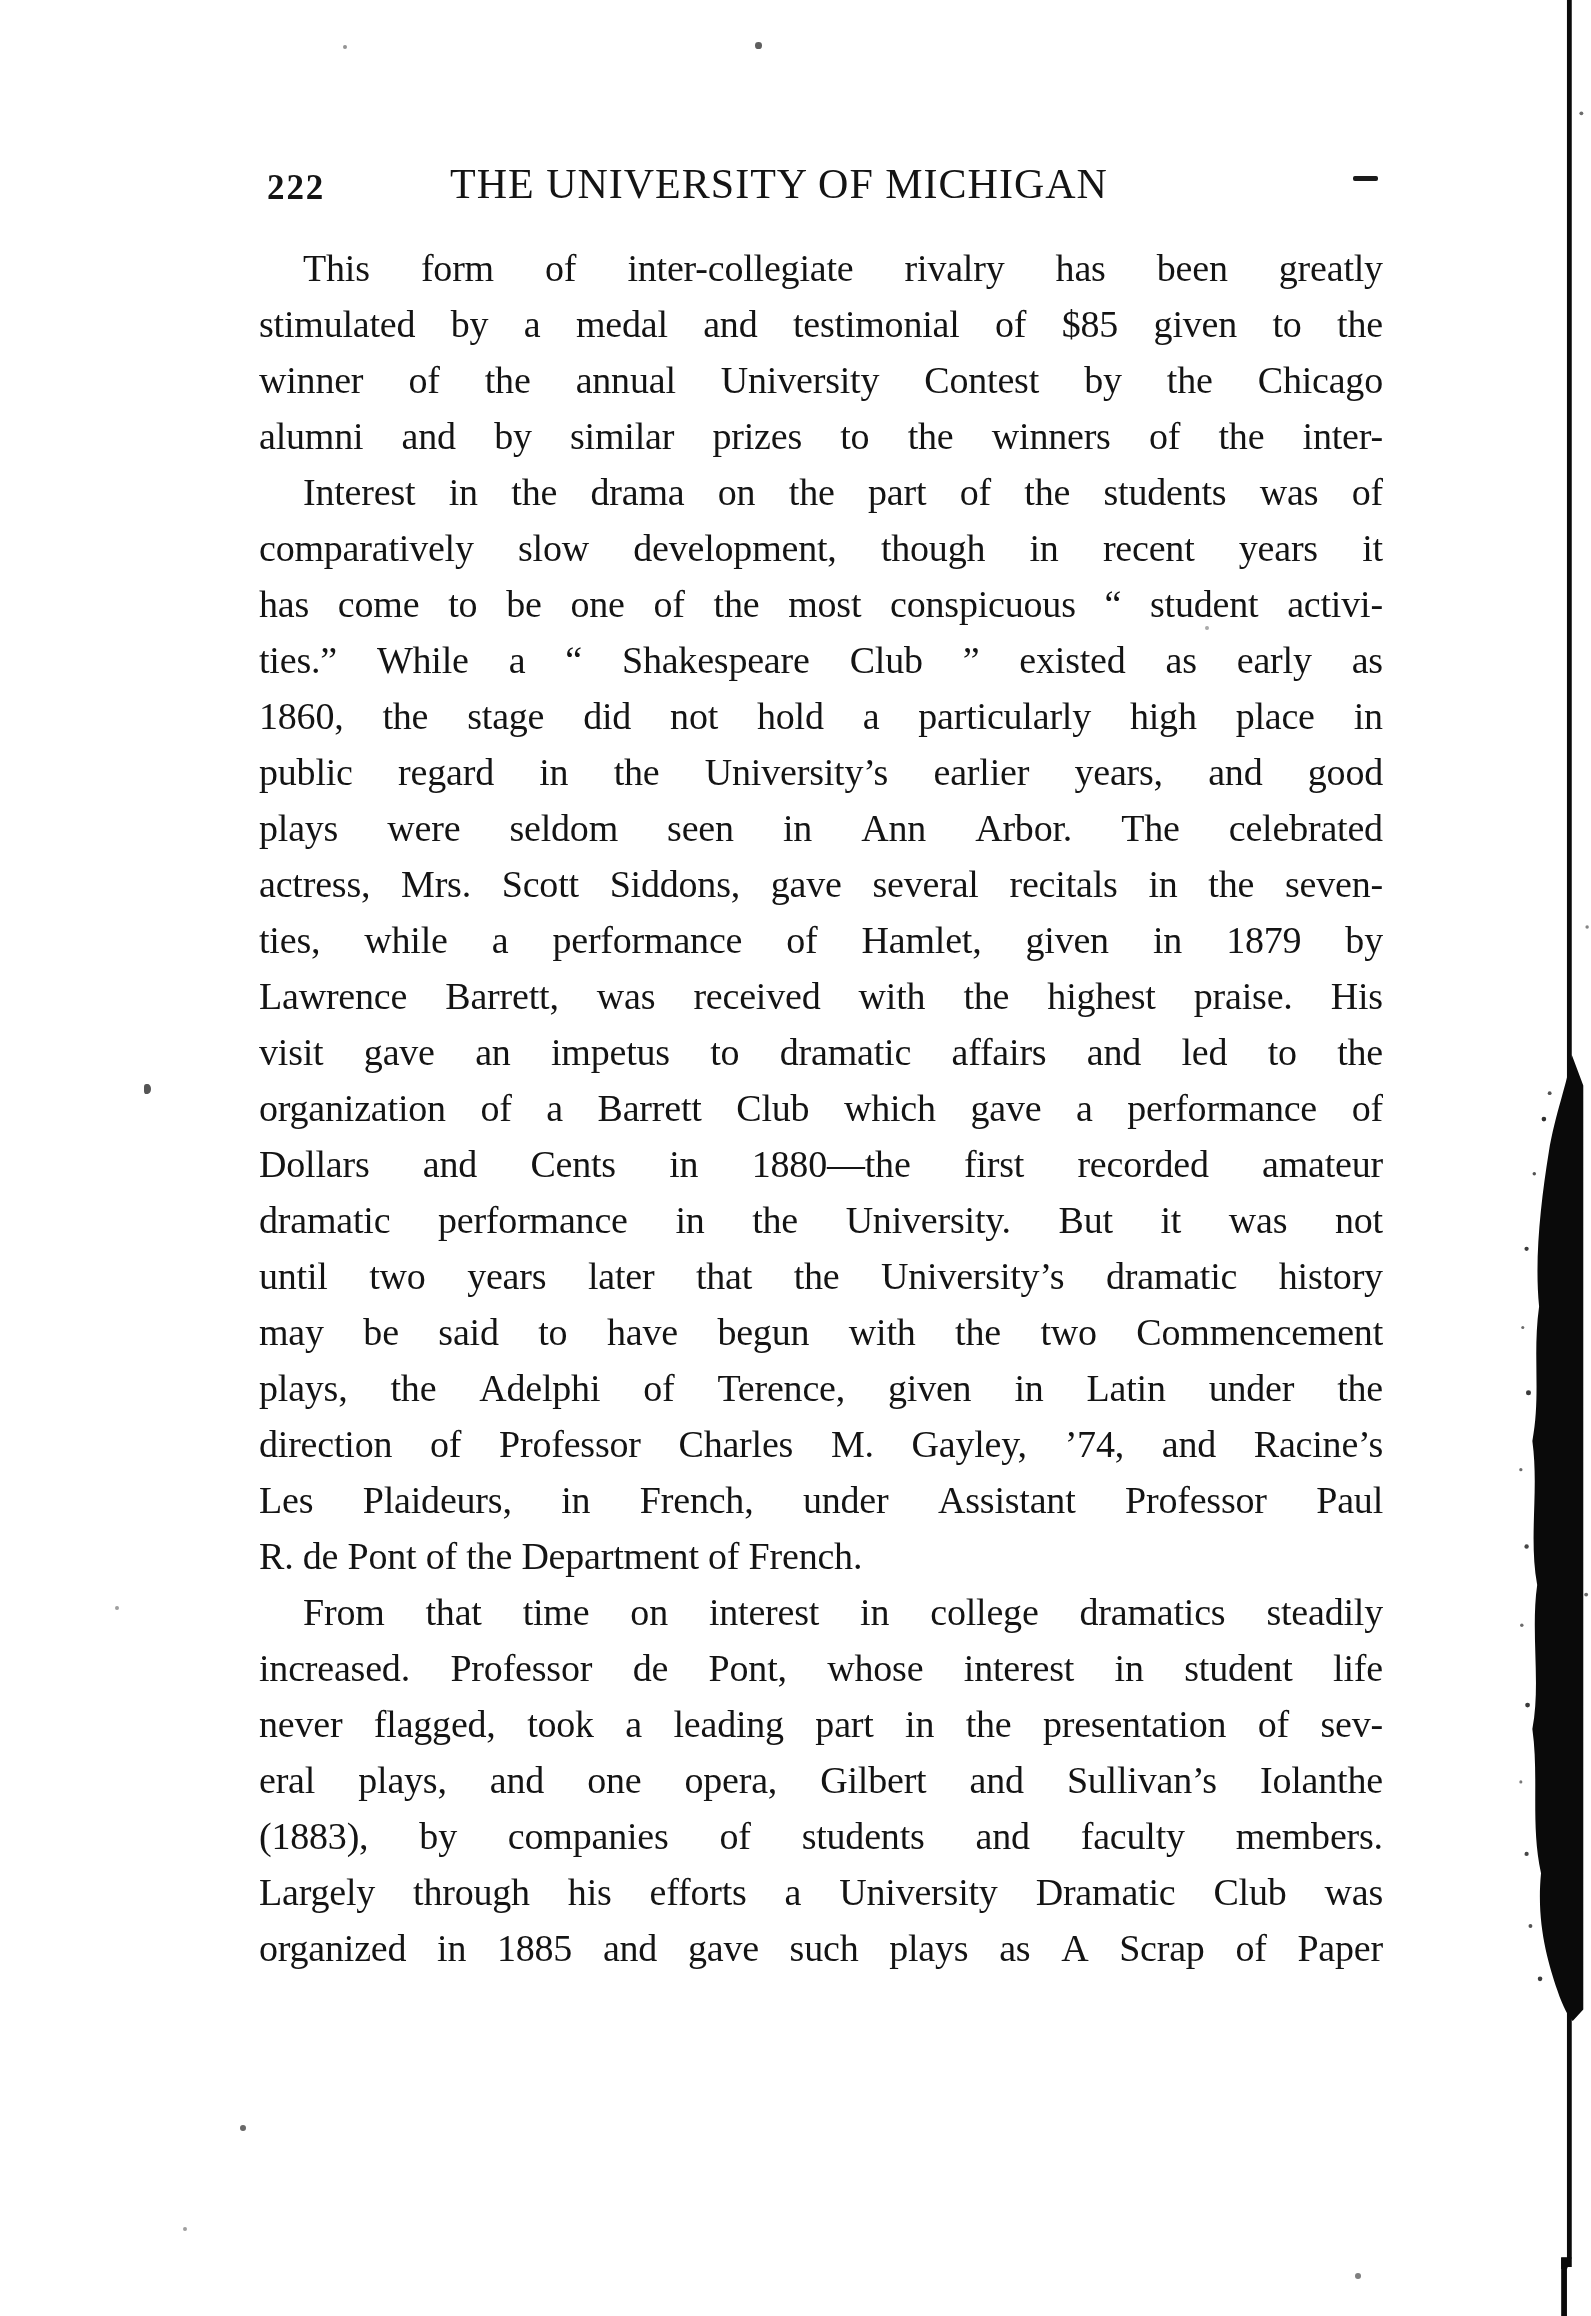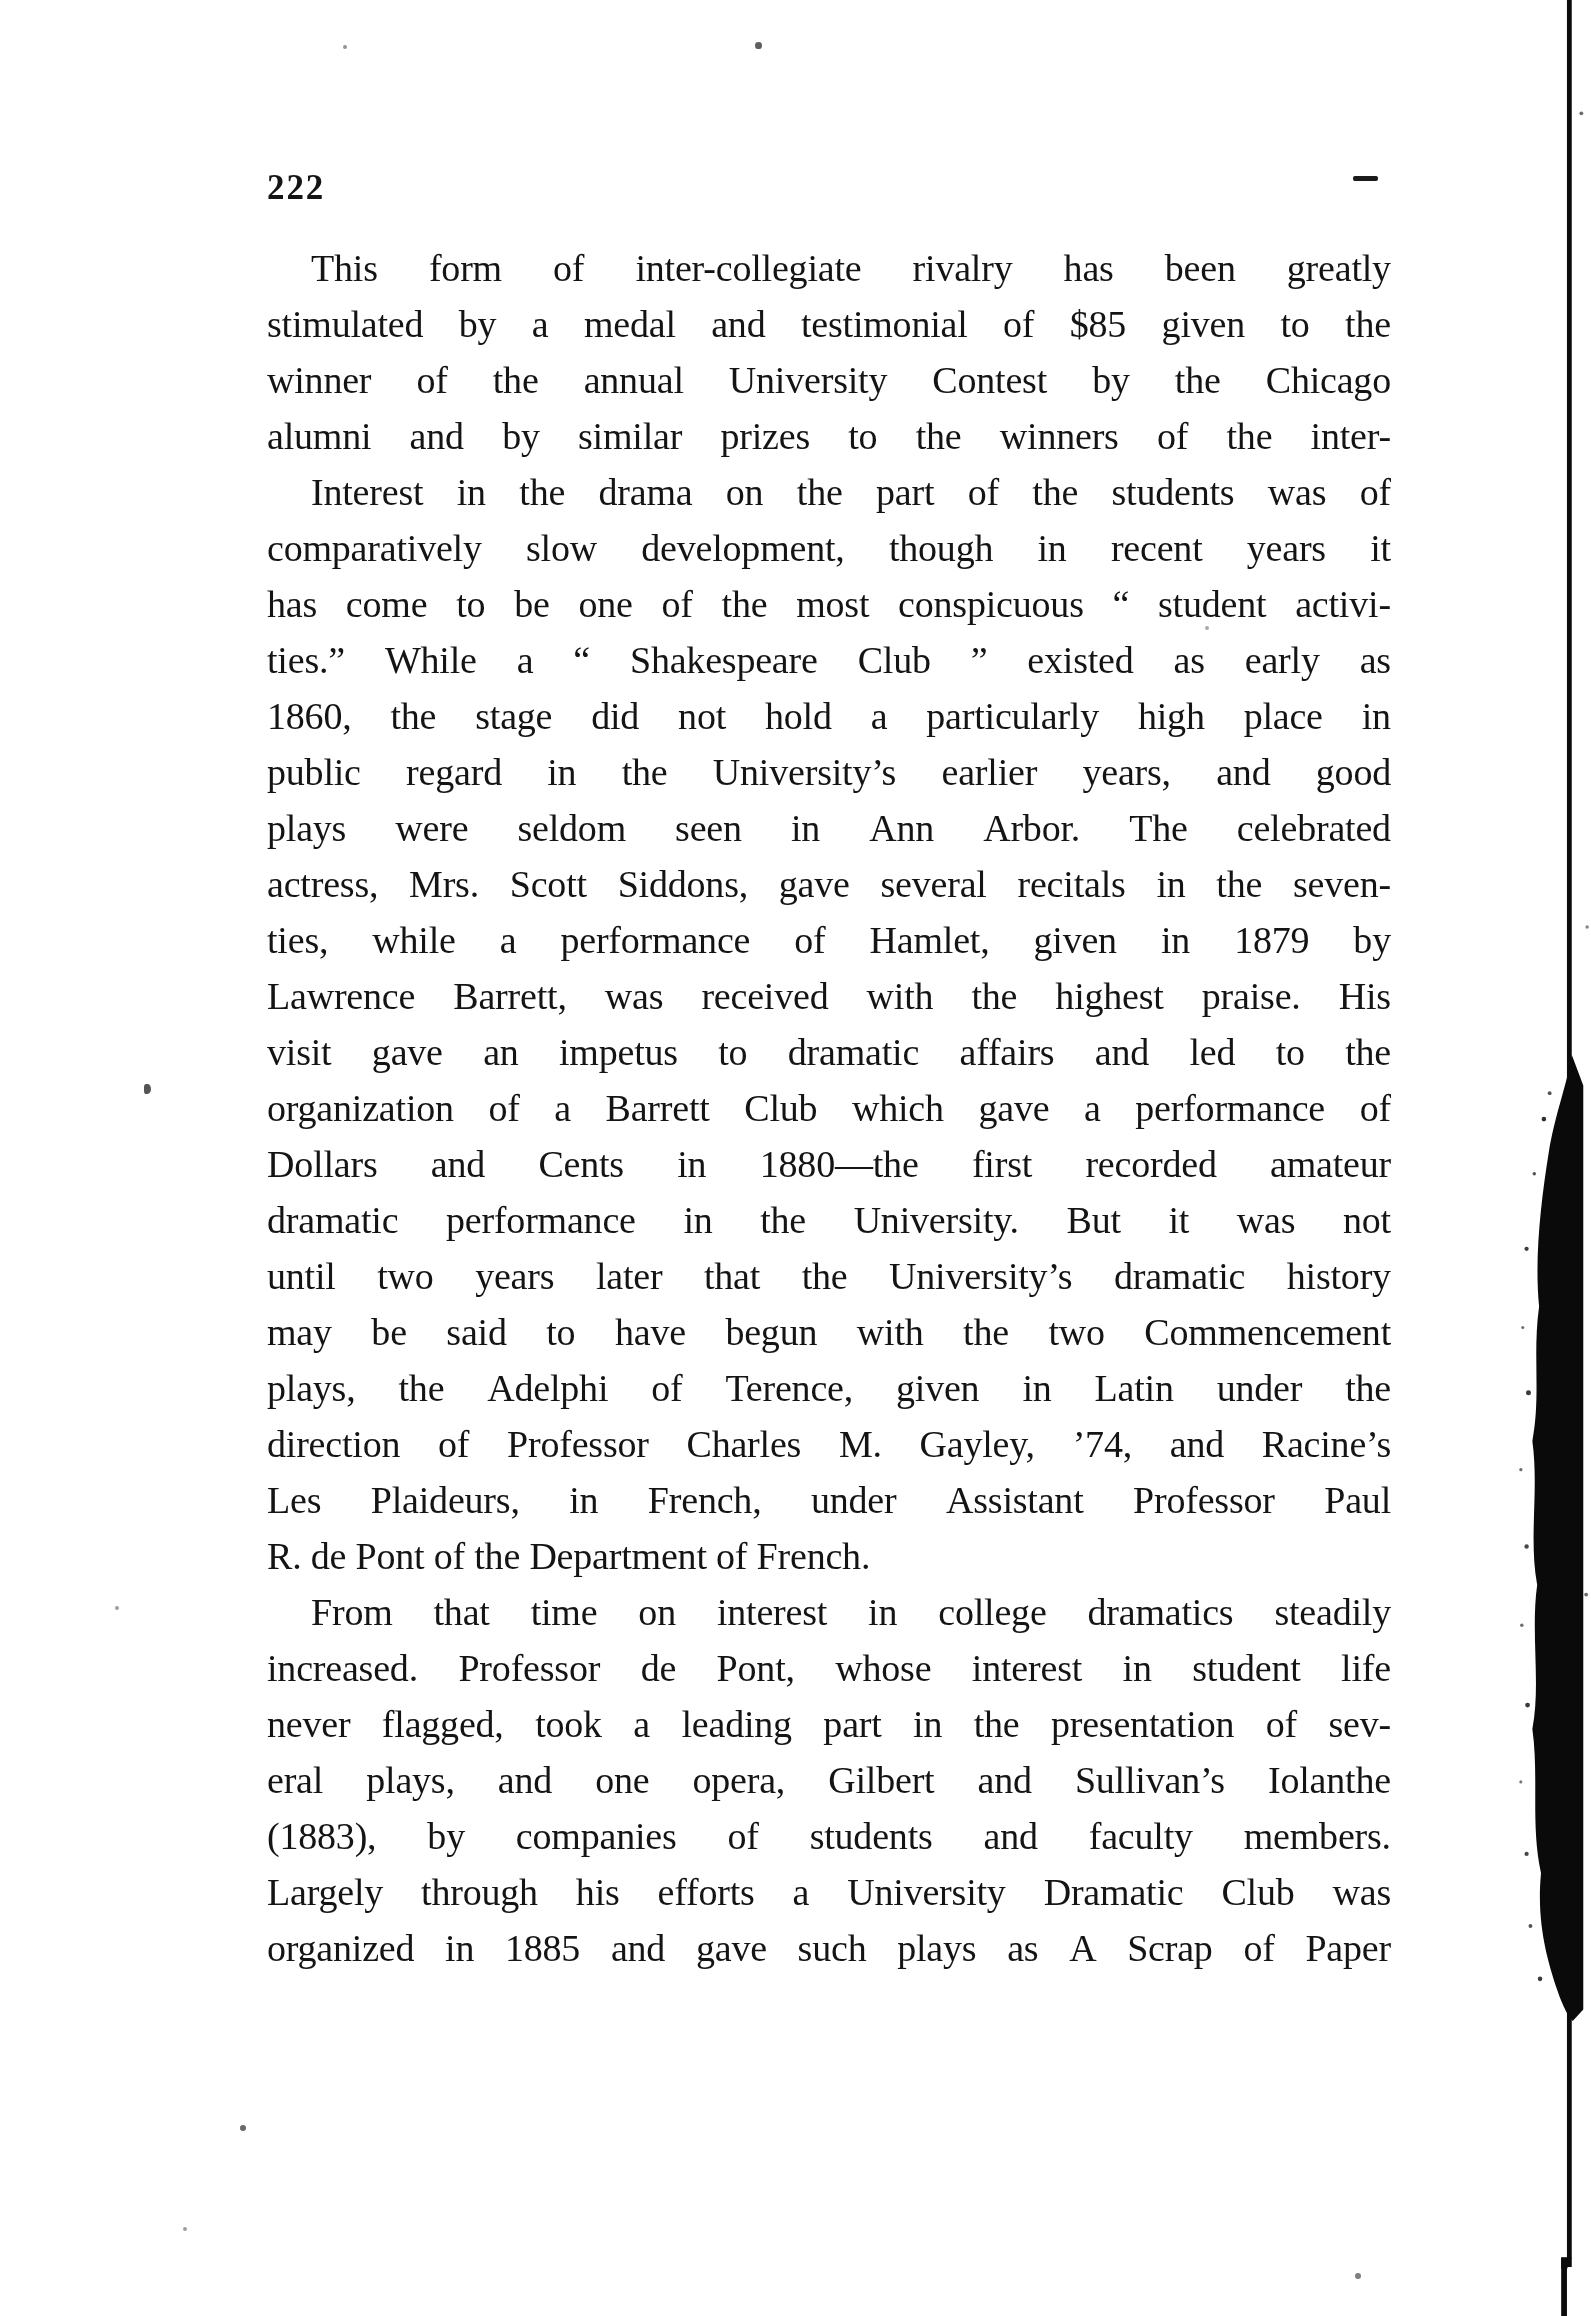--- a/index.html
+++ b/index.html
@@ -14,21 +14,21 @@
   }
   .page-number{
     position:absolute;left:0;bottom:1.9px;
     font-size:35px;line-height:1;letter-spacing:1.9px;font-weight:bold;
   }
   .header-title{
     position:absolute;left:183px;bottom:1.9px;
     font-size:42px;line-height:1;letter-spacing:1px;white-space:nowrap;
   }
   .text-column{
-    position:absolute;top:240px;left:267px;width:1124px;
+    position:absolute;top:240px;left:259px;width:1124px;
   }
   .para{margin:0;}
   .line{
     height:56px;line-height:56px;
     font-size:38px;letter-spacing:-0.2px;
     white-space:nowrap;overflow:hidden;
   }
   .line.justify{
     display:flex;justify-content:space-between;
     white-space:normal;
@@ -49,20 +49,21 @@
   .s5{left:1355px;top:2273px;width:5.8px;height:5.8px;opacity:.6;}
   .s6{left:115px;top:1606px;width:3.8px;height:3.8px;opacity:.45;}
   .s7{left:1205px;top:626px;width:3.8px;height:3.8px;opacity:.4;}
   .s8{left:183px;top:2227px;width:3.8px;height:3.8px;opacity:.45;}
 </style>
 </head>
 <body>
 
 <div class="header-row">
   <span class="page-number">222</span>
+  <span class="header-title">THE UNIVERSITY OF MICHIGAN</span>
 </div>
 
 <div class="text-column">
     <div class="para">
       <div class="line justify indent">
         <span class="w">This</span>
         <span class="w">form</span>
         <span class="w">of</span>
         <span class="w">inter-collegiate</span>
         <span class="w">rivalry</span>

